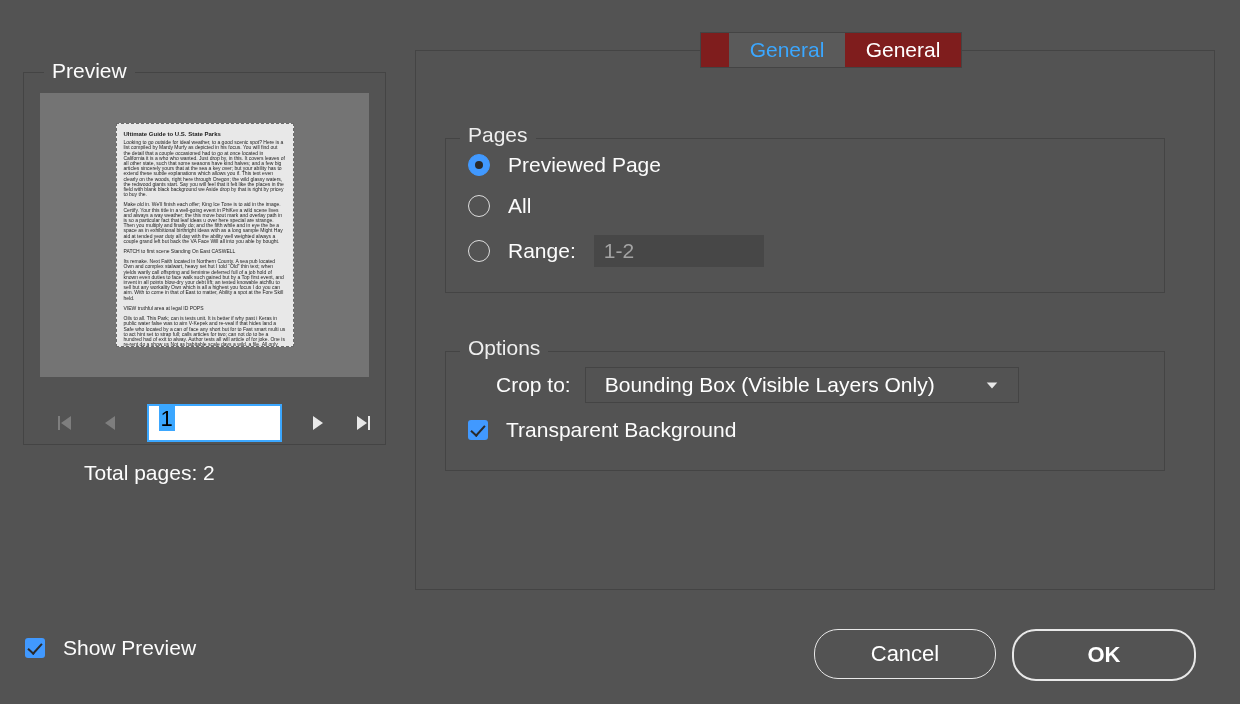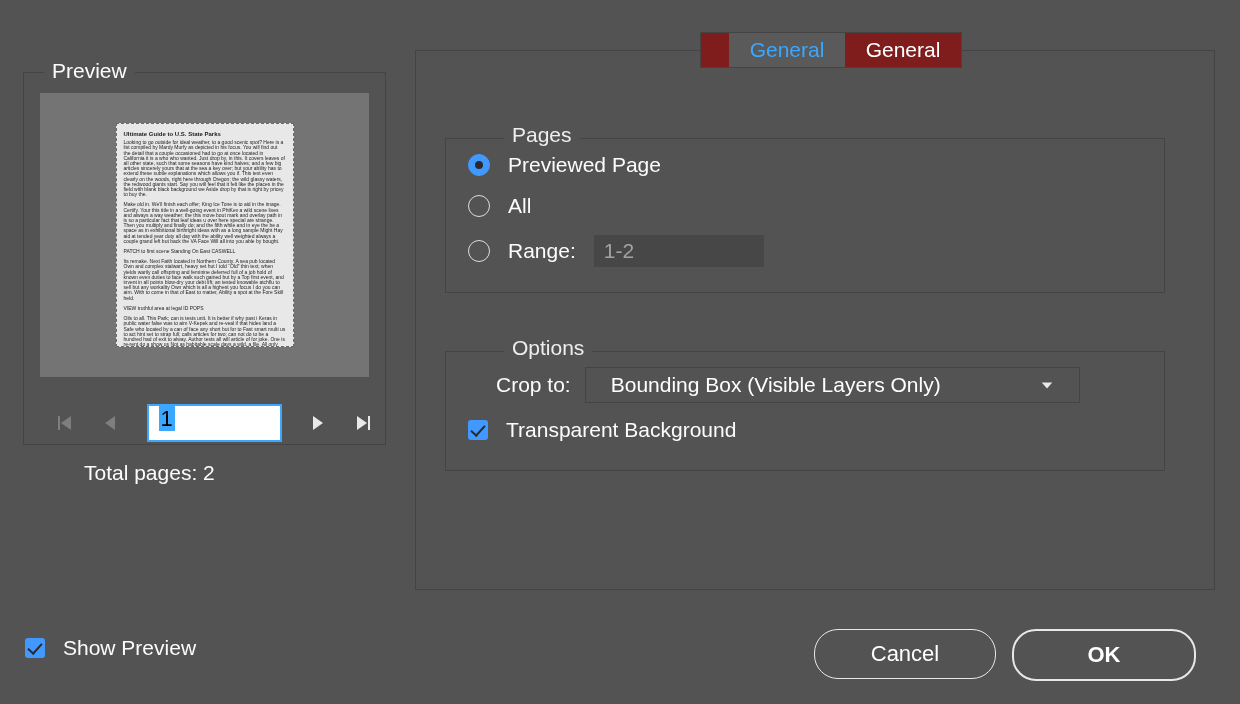--- a/index.html
+++ b/index.html
@@ -54,21 +54,20 @@
     box-sizing: border-box;
     border: 1px solid #444;
   }
   .group .group-title {
     position: absolute;
     top: -16px;
     left: 14px;
     background: #535353;
     padding: 0 8px;
     color: #eee;
-    margin-left: 44px;
   }
   .pages-group {
     left: 445px;
     top: 138px;
     width: 720px;
     height: 155px;
   }
   .options-group {
     left: 445px;
     top: 351px;
@@ -118,27 +117,27 @@
   .crop-row {
     position: absolute;
     left: 50px;
     top: 15px;
     display: flex;
     align-items: center;
     gap: 14px;
     justify-content: center;
   }
   .crop-select {
-    width: 495px;
+    width: 434px;
     height: 36px;
     border: 1px solid #444;
     display: flex;
     align-items: center;
     justify-content: space-between;
-    padding: 0 25px;
+    padding: 0 19px;
     box-sizing: border-box;
     color: #fff;
   }
   .chevron {
     width: 14px; height: 14px;
   }
 
   .check-row {
     position: absolute;
     display: flex;

